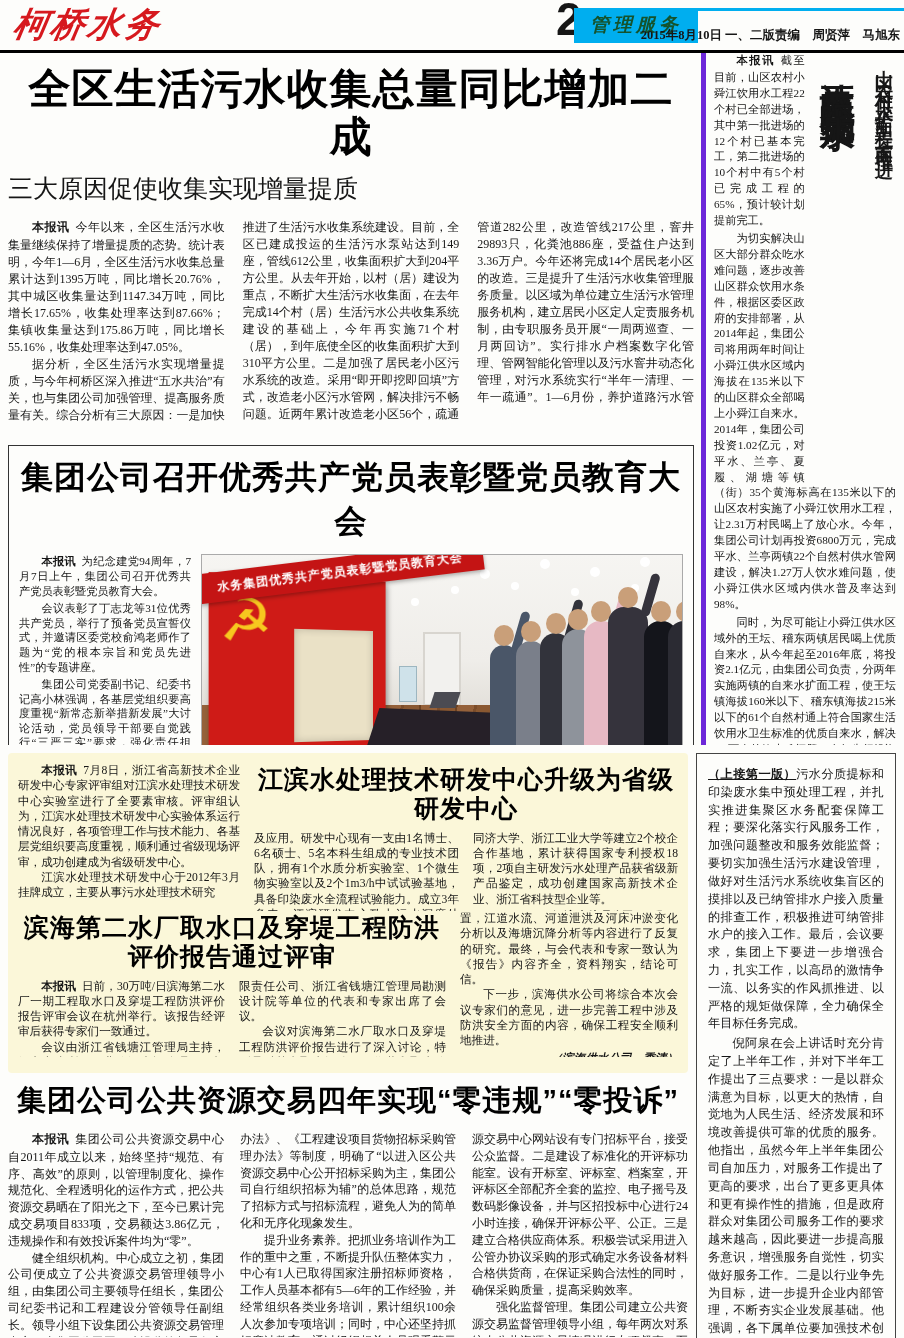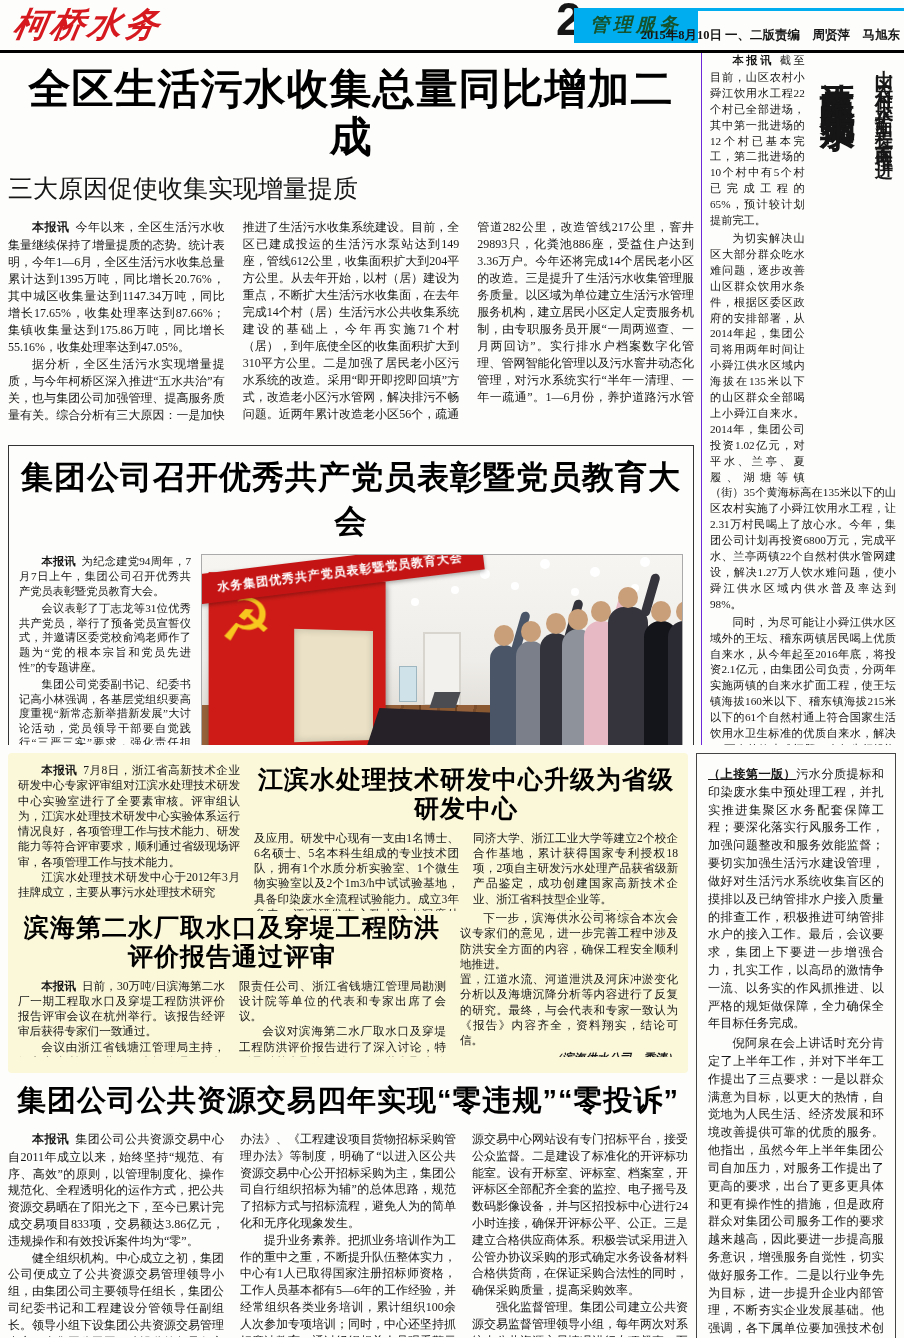--- a/index.html
+++ b/index.html
@@ -21,21 +21,21 @@
 
   
   .para{margin:0;text-indent:2em;text-align:justify;}
   .para.frag{text-indent:0;}
   .lead{font-weight:bold;margin-right:.5em;font-family:Liberation Mono, monospace;}
   .byline{margin:2px 0 0;text-align:right;font-style:italic;font-weight:bold;}
   h1,h2,h3{font-family:"Liberation Sans","DejaVu Sans",sans-serif;color:#000;}
 
   
   .row-top{display:flex;height:692px;overflow:hidden;}
-  .main-left{width:686px;padding-right:7px;border-right:1px solid #6d28d9;}
+  .main-left{width:686px;padding-right:7px;border-right:5px solid #6d28d9;}
   .sidebar{flex:1;padding-left:8px;overflow:hidden;font-size:11.2px;line-height:1.42;}
 
   .a1-head{font-size:42px;font-weight:900;text-align:center;letter-spacing:1px;margin:12px 0 0;line-height:1.15;}
   .a1-sub{font-family:"Liberation Serif",serif;font-weight:400;font-size:25px;text-align:left;margin:10px 0 14px;}
   .cols3{column-count:3;column-gap:18px;height:218px;overflow:hidden;font-size:12px;line-height:1.42;}
 
   
   .vtitles{float:right;height:418px;writing-mode:vertical-rl;margin:2px 0 6px 8px;}
   .vkicker{font-size:18px;font-weight:600;letter-spacing:7px;padding-left:8px;}
   .vhead{font-family:"Liberation Sans","DejaVu Sans",sans-serif;font-weight:900;font-size:35px;letter-spacing:3px;}
@@ -183,21 +183,21 @@
     </div>
   </div>
 
   <div class="row-bottom inner">
     <div class="left-bot">
 
       <div class="yellow">
 
         <section class="a3">
           <div class="a3-left">
-            <p class="para"><b class="lead">本报讯</b><span>7月8日，浙江省高新技术企业研发中心专家评审组对江滨水处理技术研发中心实验室进行了全要素审核。评审组认为，江滨水处理技术研发中心实验体系运行情况良好，各项管理工作与技术能力、研发能力等符合评审要求，顺利通过省级现场评审，各项管理工作与技术能力。</span></p>
+            <p class="para"><b class="lead">本报讯</b><span>7月8日，浙江省高新技术企业研发中心专家评审组对江滨水处理技术研发中心实验室进行了全要素审核。评审组认为，江滨水处理技术研发中心实验体系运行情况良好，各项管理工作与技术能力、各基层党组织要高度重视，顺利通过省级现场评审，成功创建成为省级研发中心。</span></p>
             <p class="para">江滨水处理技术研发中心于2012年3月挂牌成立，主要从事污水处理技术研究</p>
           </div>
           <div class="a3-right">
             <h3 class="a3-head">江滨水处理技术研发中心升级为省级研发中心</h3>
             <div class="cols2">
               <p class="para frag">及应用。研发中心现有一支由1名博士、6名硕士、5名本科生组成的专业技术团队，拥有1个水质分析实验室、1个微生物实验室以及2个1m3/h中试试验基地，具备印染废水全流程试验能力。成立3年多来，江滨研发中心致力污水深度处理、中水回用等重点课题研究攻关，与同济大学、浙江工业大学等建立2个校企合作基地，累计获得国家专利授权18项，2项自主研发污水处理产品获省级新产品鉴定，成功创建国家高新技术企业、浙江省科技型企业等。</p>
               <p class="byline">（江滨水处理公司　王阳）</p>
             </div>
           </div>
         </section>
@@ -205,22 +205,22 @@
         <section class="a4">
           <div class="a4-left">
             <h3 class="a4-head">滨海第二水厂取水口及穿堤工程防洪评价报告通过评审</h3>
             <div class="cols2">
               <p class="para"><b class="lead">本报讯</b><span>日前，30万吨/日滨海第二水厂一期工程取水口及穿堤工程防洪评价报告评审会议在杭州举行。该报告经评审后获得专家们一致通过。</span></p>
               <p class="para">会议由浙江省钱塘江管理局主持，绍兴市水利局、曹娥江大闸管理局、柯桥区水利局、浙江浙能绍兴滨海热电有限责任公司、浙江省钱塘江管理局勘测设计院等单位的代表和专家出席了会议。</p>
               <p class="para">会议对滨海第二水厂取水口及穿堤工程防洪评价报告进行了深入讨论，特别是对其中取水钢管、工作井和取水箱涵的设</p>
             </div>
           </div>
           <div class="a4-right">
+            <p class="para frag">置，江道水流、河道泄洪及河床冲淤变化分析以及海塘沉降分析等内容进行了反复的研究。最终，与会代表和专家一致认为《报告》内容齐全，资料翔实，结论可信。</p>
             <p class="para">下一步，滨海供水公司将综合本次会议专家们的意见，进一步完善工程中涉及防洪安全方面的内容，确保工程安全顺利地推进。</p>
-            <p class="para frag">置，江道水流、河道泄洪及河床冲淤变化分析以及海塘沉降分析等内容进行了反复的研究。最终，与会代表和专家一致认为《报告》内容齐全，资料翔实，结论可信。</p>
             <p class="byline">（滨海供水公司　季清）</p>
           </div>
         </section>
       </div>
 
       <section class="a5">
         <h2 class="a5-head">集团公司公共资源交易四年实现“零违规”“零投诉”</h2>
         <div class="a5cols">
           <div class="a5col">
             <p class="para"><b class="lead">本报讯</b><span>集团公司公共资源交易中心自2011年成立以来，始终坚持“规范、有序、高效”的原则，以管理制度化、操作规范化、全程透明化的运作方式，把公共资源交易晒在了阳光之下，至今已累计完成交易项目833项，交易额达3.86亿元，违规操作和有效投诉案件均为“零”。</span></p>

